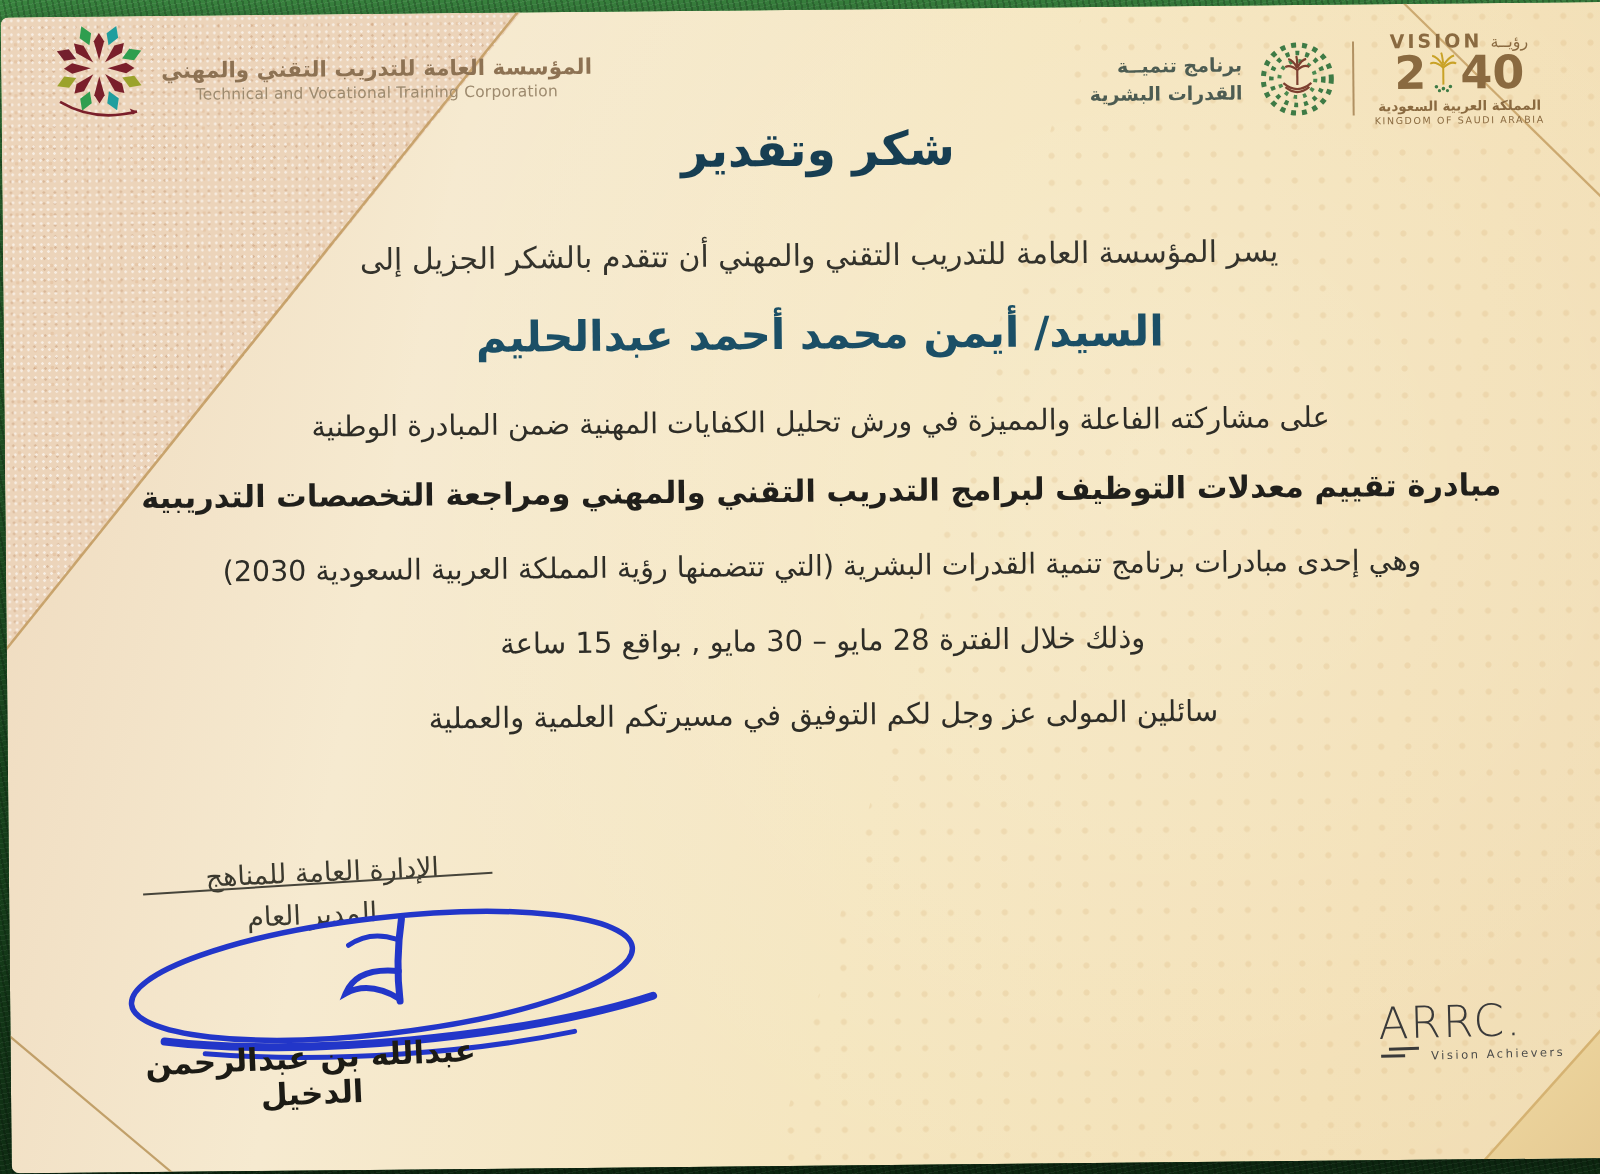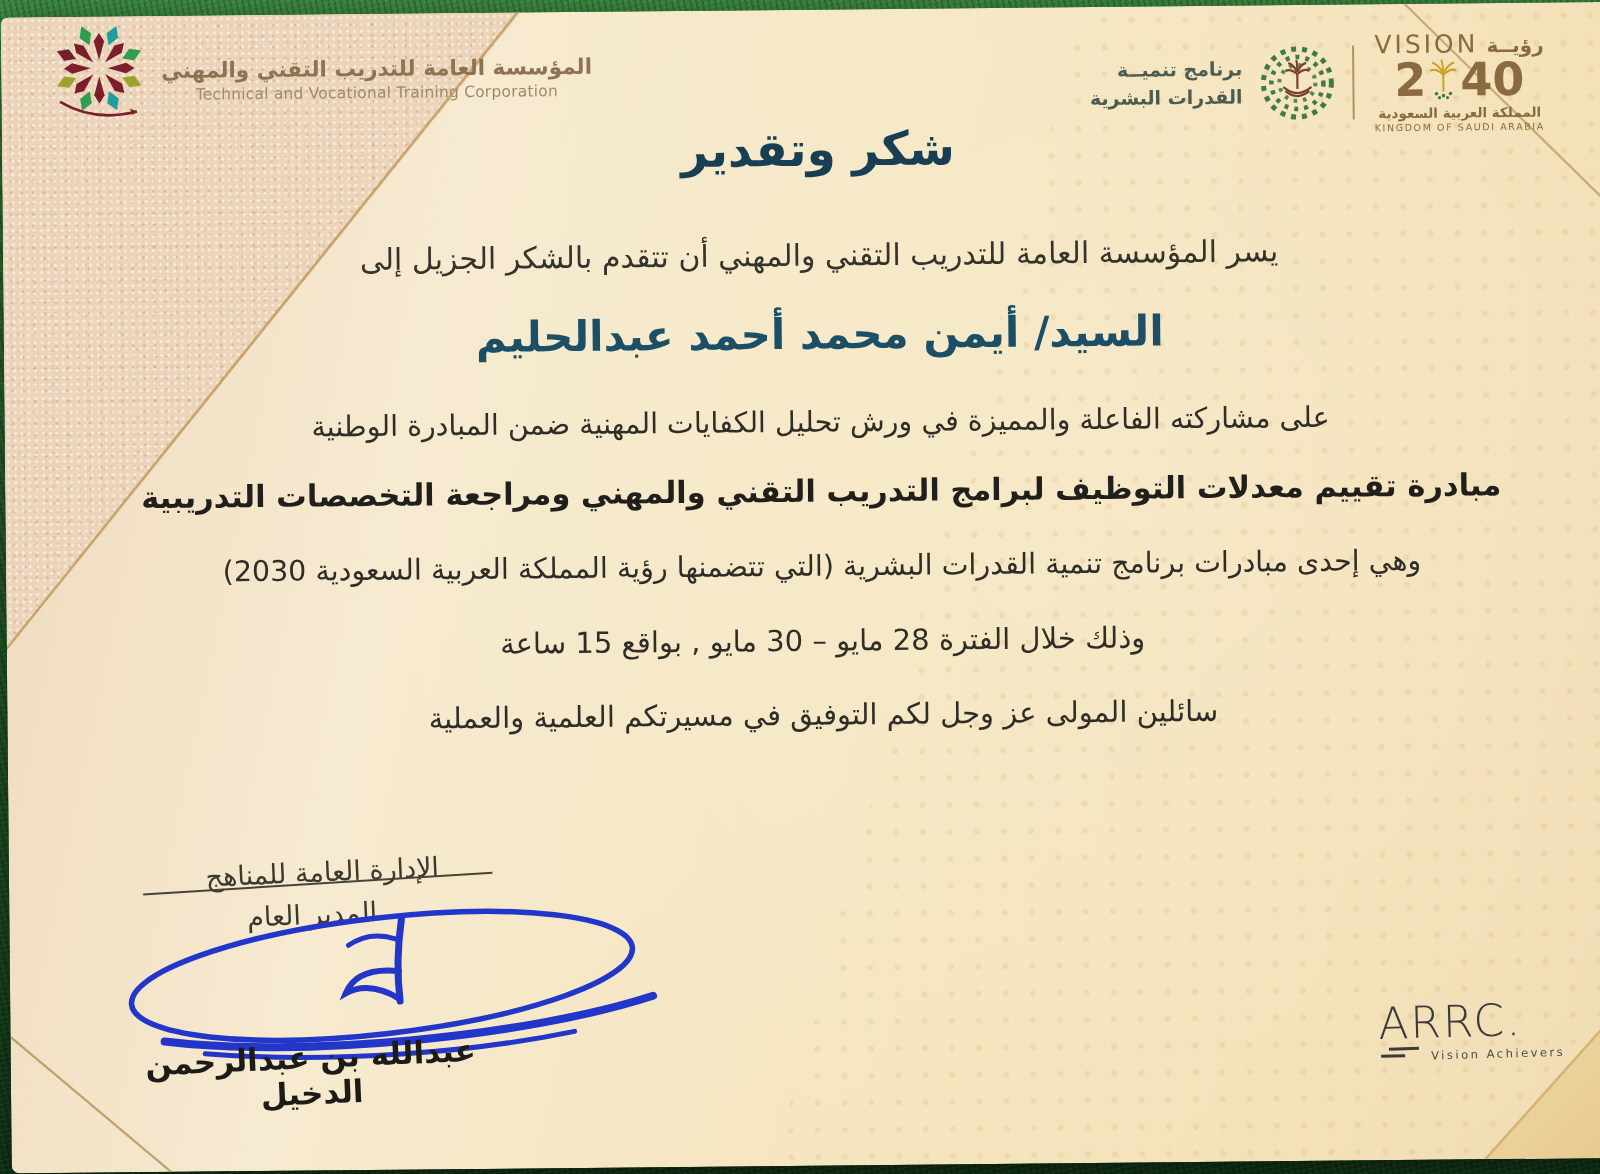--- a/index.html
+++ b/index.html
@@ -58,22 +58,22 @@
   .tvtc { position:absolute; left:46px; top:4px; display:flex; align-items:center; }
   .tvtc-text { margin-left:10px; padding-top:14px; }
   .tvtc-ar { font-size:21.5px; font-weight:bold; color:#8d7253; direction:rtl; text-align:center; }
   .tvtc-en { font-size:15.5px; color:#9d8a6e; letter-spacing:.2px; text-align:center; margin-top:3px; }
 
   .header-right { position:absolute; right:84px; top:26px; display:flex; align-items:center; gap:15px; }
   .hcdp-text { direction:rtl; text-align:right; color:#4d5c52; font-weight:bold; line-height:1.45; font-size:19px; }
   .hcdp-divider { width:2px; height:74px; background:#a07c4c; opacity:.8; }
   .vision { color:#8a6a40; text-align:center; width:180px; }
   .vision-row1 { display:flex; justify-content:center; align-items:baseline; gap:8px; }
-  .vision-en { font-size:25px; letter-spacing:3px; font-weight:400; }
-  .vision-ar { font-size:20px; direction:rtl; font-weight:bold; }
+  .vision-en { font-size:19px; letter-spacing:3px; font-weight:700; }
+  .vision-ar { font-size:16px; direction:rtl; font-weight:normal; }
   .vision-year { display:flex; justify-content:center; align-items:center; font-size:46px; font-weight:bold; line-height:1; margin-top:-2px; }
   .vision-kingdom-ar { font-size:13.5px; direction:rtl; margin-top:2px; font-weight:bold; }
   .vision-kingdom-en { font-size:9.5px; letter-spacing:1.6px; margin-top:1px; }
 
   
   .cert-line { position:absolute; left:0; width:100%; text-align:center; direction:rtl; }
   .title      { top:112px; font-size:47px; font-weight:bold; color:#173e52; letter-spacing:1px; }
   .greeting   { top:228px; font-size:30px; color:#34332c; }
   .recipient  { top:300px; font-size:42px; font-weight:bold; color:#1b4f66; }
   .participation { top:396px; font-size:28.5px; color:#2e2d27; }

